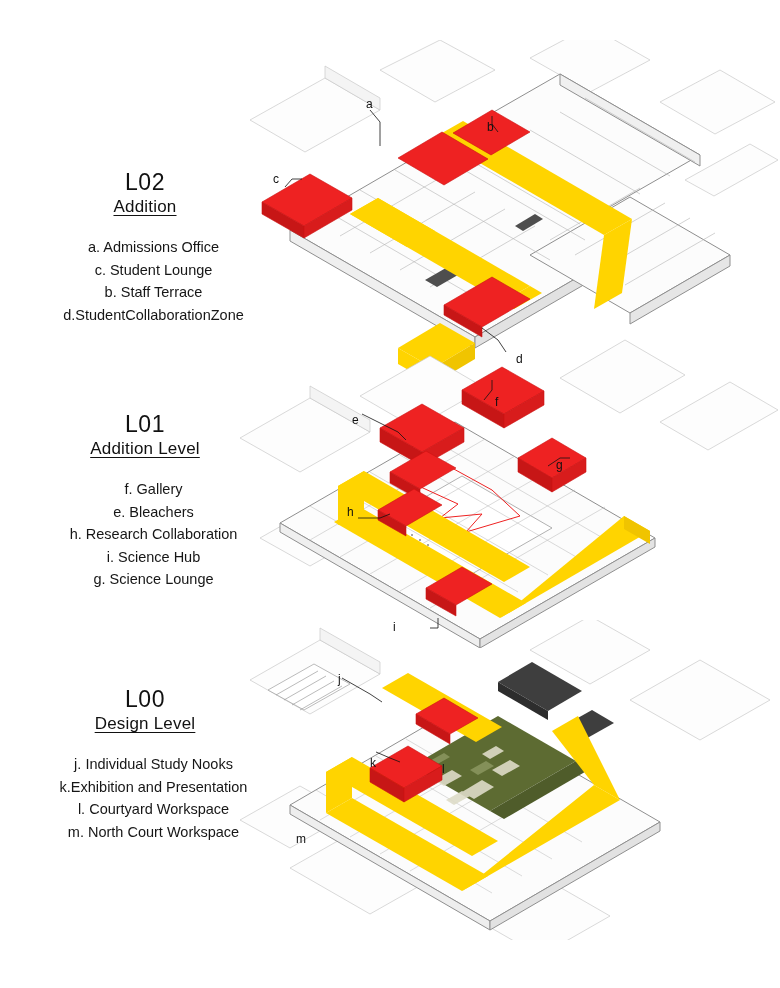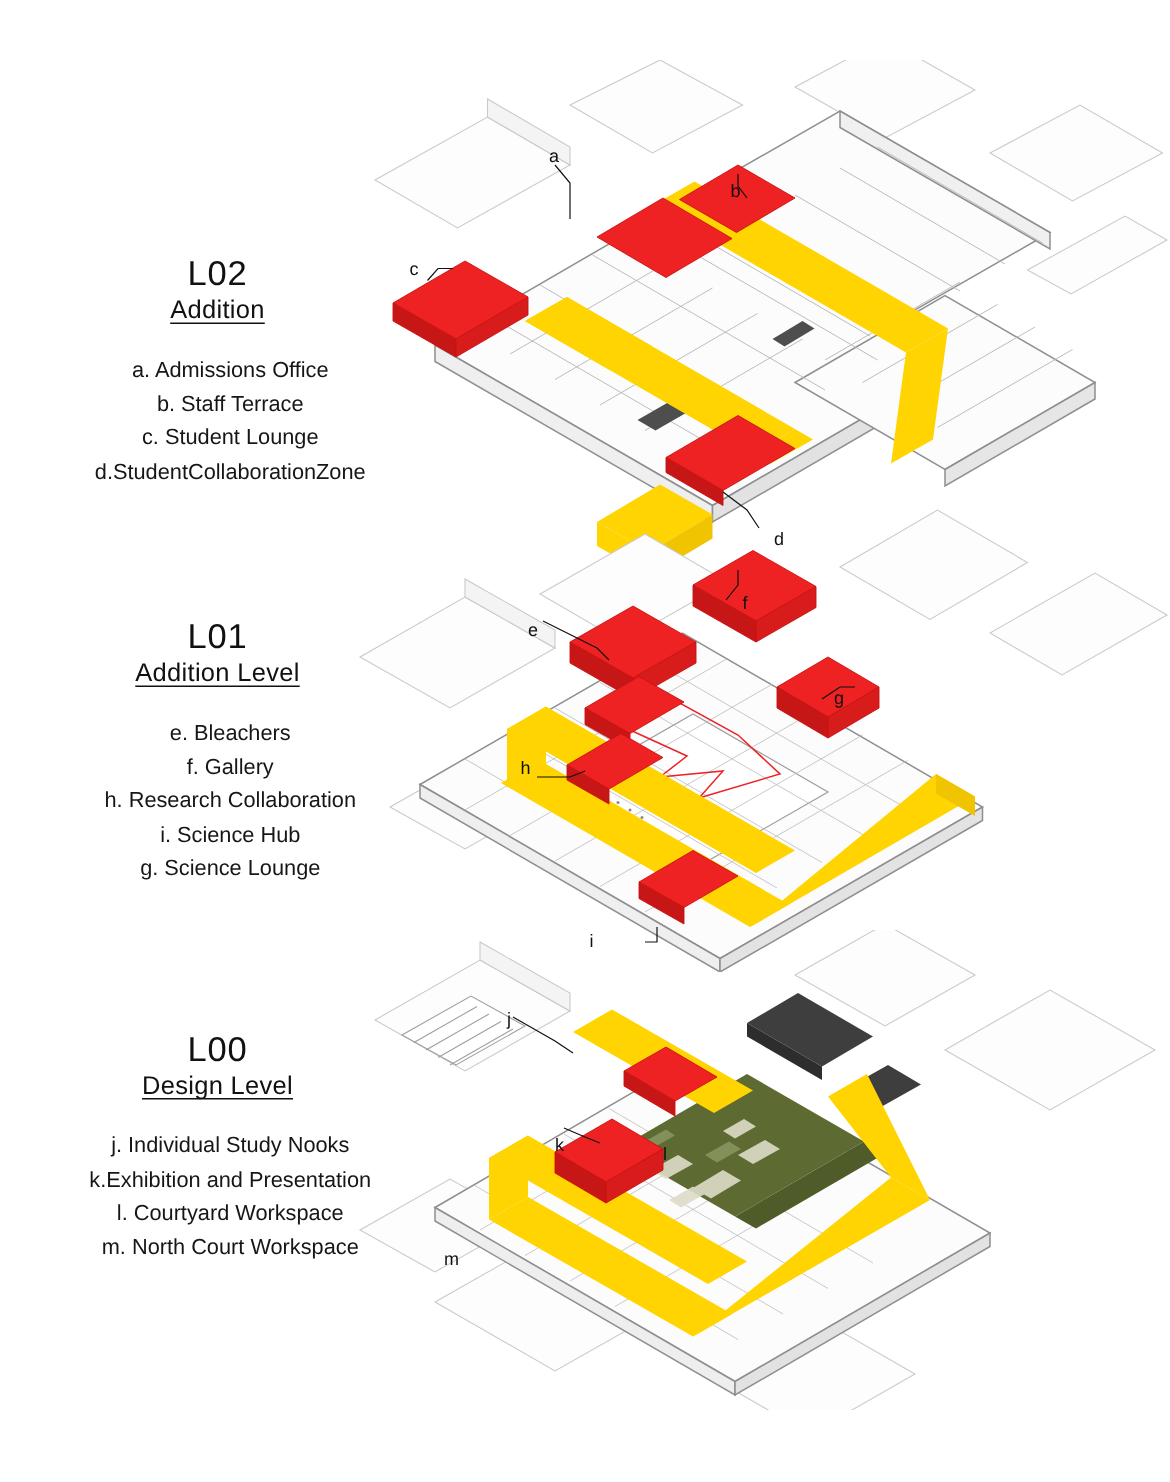--- a/index.html
+++ b/index.html
@@ -72,22 +72,22 @@
 </head>
 <body>
 
 <div class="sheet">
 
   <div class="legend-block" style="top:168px;">
     <div class="legend-title">L02</div>
     <div class="legend-subtitle">Addition</div>
     <ul class="legend-list">
       <li>a. Admissions Office</li>
+      <li>c. Student Lounge</li>
       <li>b. Staff Terrace</li>
-      <li>c. Student Lounge</li>
       <li>d.StudentCollaborationZone</li>
     </ul>
   </div>
 
   <div class="plan" style="left:230px; top:40px;">
     <svg width="550" height="350" viewBox="0 0 550 350">
       <defs>
         <g id="hatchlines02"></g>
       </defs>
 
@@ -168,22 +168,22 @@
   </div>
   <span class="leader-letter" style="left:366px; top:97px;">a</span>
   <span class="leader-letter" style="left:487px; top:120px;">b</span>
   <span class="leader-letter" style="left:273px; top:172px;">c</span>
   <span class="leader-letter" style="left:516px; top:352px;">d</span>
 
   <div class="legend-block" style="top:410px;">
     <div class="legend-title">L01</div>
     <div class="legend-subtitle">Addition Level</div>
     <ul class="legend-list">
+      <li>f. Gallery</li>
       <li>e. Bleachers</li>
-      <li>f. Gallery</li>
       <li>h. Research Collaboration</li>
       <li>i. Science Hub</li>
       <li>g. Science Lounge</li>
     </ul>
   </div>
 
   <div class="plan" style="left:230px; top:318px;">
     <svg width="550" height="330" viewBox="0 0 550 330">
 
       <g fill="#ffd400" stroke="none">

